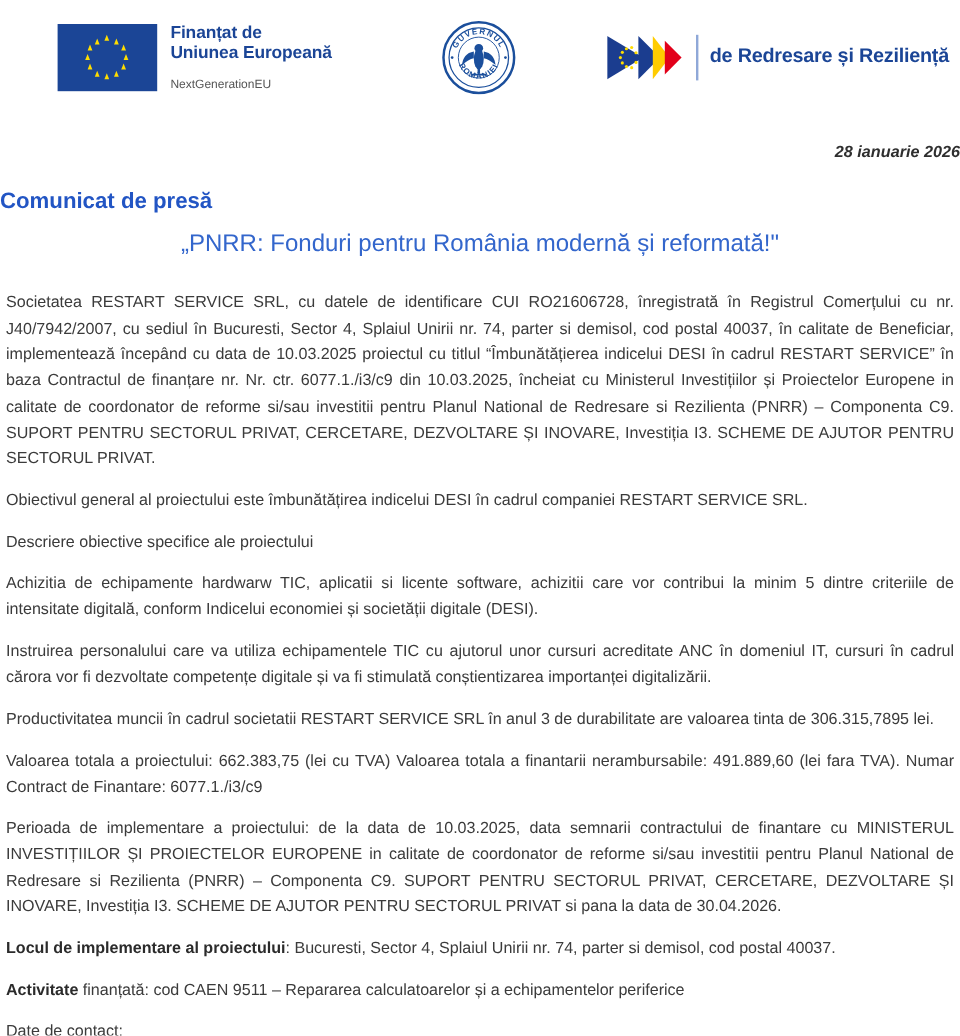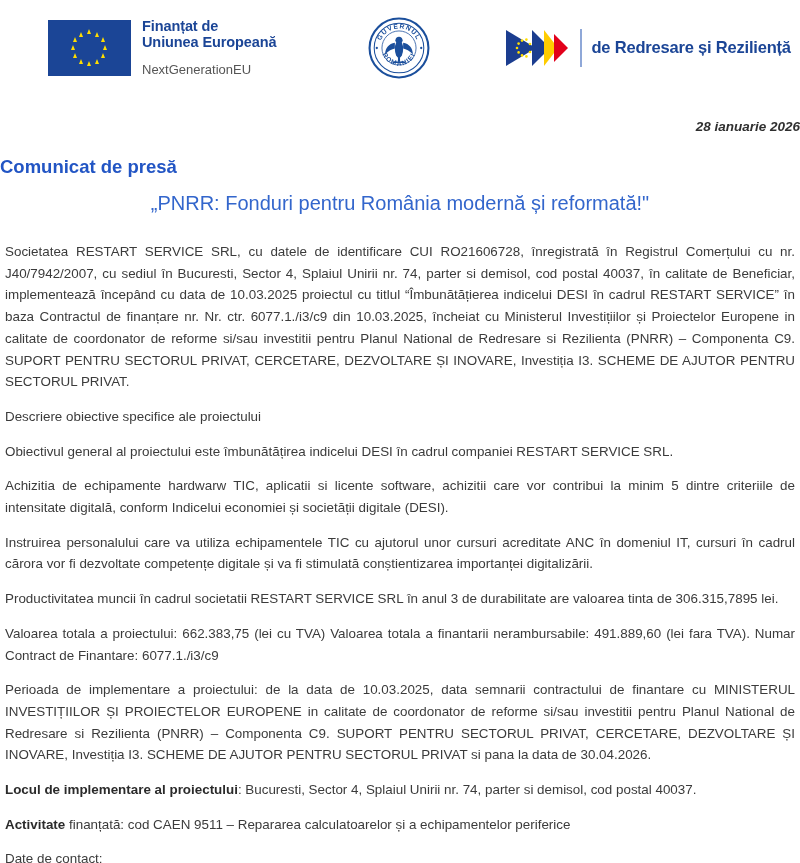--- a/index.html
+++ b/index.html
@@ -61,21 +61,21 @@
   }
   .eu-text .l1, .eu-text .l2 {
     color: #1b4596;
     font-weight: bold;
     font-size: 14.5px;
     white-space: nowrap;
     letter-spacing: -0.1px;
   }
   .eu-text .l3 {
     color: #555555;
-    font-size: 13px;
+    font-size: 10px;
     margin-top: 13px;
     white-space: nowrap;
   }
 
   
   .gov-seal {
     margin-left: 92px;
     width: 62px;
     height: 62px;
     flex: 0 0 auto;
@@ -240,22 +240,22 @@
     </div>
   </div>
 
   <div class="date-line">28 ianuarie 2026</div>
 
   <div class="doc-title">Comunicat de presă</div>
   <div class="doc-subtitle">„PNRR: Fonduri pentru România modernă și reformată!"</div>
 
   <div class="body-text">
     <p>Societatea RESTART SERVICE SRL, cu datele de identificare CUI RO21606728, înregistrată în Registrul Comerțului cu nr. J40/7942/2007, cu sediul în Bucuresti, Sector 4, Splaiul Unirii nr. 74, parter si demisol, cod postal 40037, în calitate de Beneficiar, implementează începând cu data de 10.03.2025 proiectul cu titlul “Îmbunătățierea indicelui DESI în cadrul RESTART SERVICE” în baza Contractul de finanțare nr. Nr. ctr. 6077.1./i3/c9 din 10.03.2025, încheiat cu Ministerul Investițiilor și Proiectelor Europene in calitate de coordonator de reforme si/sau investitii pentru Planul National de Redresare si Rezilienta (PNRR) – Componenta C9. SUPORT PENTRU SECTORUL PRIVAT, CERCETARE, DEZVOLTARE ȘI INOVARE, Investiția I3. SCHEME DE AJUTOR PENTRU SECTORUL PRIVAT.</p>
+    <p class="nojust">Obiectivul general al proiectului este îmbunătățirea indicelui DESI în cadrul companiei RESTART SERVICE SRL.</p>
     <p class="nojust">Descriere obiective specifice ale proiectului</p>
-    <p class="nojust">Obiectivul general al proiectului este îmbunătățirea indicelui DESI în cadrul companiei RESTART SERVICE SRL.</p>
     <p>Achizitia de echipamente hardwarw TIC, aplicatii si licente software, achizitii care vor contribui la minim 5 dintre criteriile de intensitate digitală, conform Indicelui economiei și societății digitale (DESI).</p>
     <p>Instruirea personalului care va utiliza echipamentele TIC cu ajutorul unor cursuri acreditate ANC în domeniul IT, cursuri în cadrul cărora vor fi dezvoltate competențe digitale și va fi stimulată conștientizarea importanței digitalizării.</p>
     <p>Productivitatea muncii în cadrul societatii RESTART SERVICE SRL în anul 3 de durabilitate are valoarea tinta de 306.315,7895 lei.</p>
     <p>Valoarea totala a proiectului: 662.383,75 (lei cu TVA) Valoarea totala a finantarii nerambursabile: 491.889,60 (lei fara TVA). Numar Contract de Finantare: 6077.1./i3/c9</p>
     <p>Perioada de implementare a proiectului: de la data de 10.03.2025, data semnarii contractului de finantare cu MINISTERUL INVESTIȚIILOR ȘI PROIECTELOR EUROPENE in calitate de coordonator de reforme si/sau investitii pentru Planul National de Redresare si Rezilienta (PNRR) – Componenta C9. SUPORT PENTRU SECTORUL PRIVAT, CERCETARE, DEZVOLTARE ȘI INOVARE, Investiția I3. SCHEME DE AJUTOR PENTRU SECTORUL PRIVAT si pana la data de 30.04.2026.</p>
 
     <p class="nojust"><b>Locul de implementare al proiectului</b><span>: Bucuresti, Sector 4, Splaiul Unirii nr. 74, parter si demisol, cod postal 40037.</span></p>
 
     <p class="nojust"><b>Activitate</b><span> finanțată: cod CAEN 9511 – Repararea calculatoarelor și a echipamentelor periferice</span></p>
 

